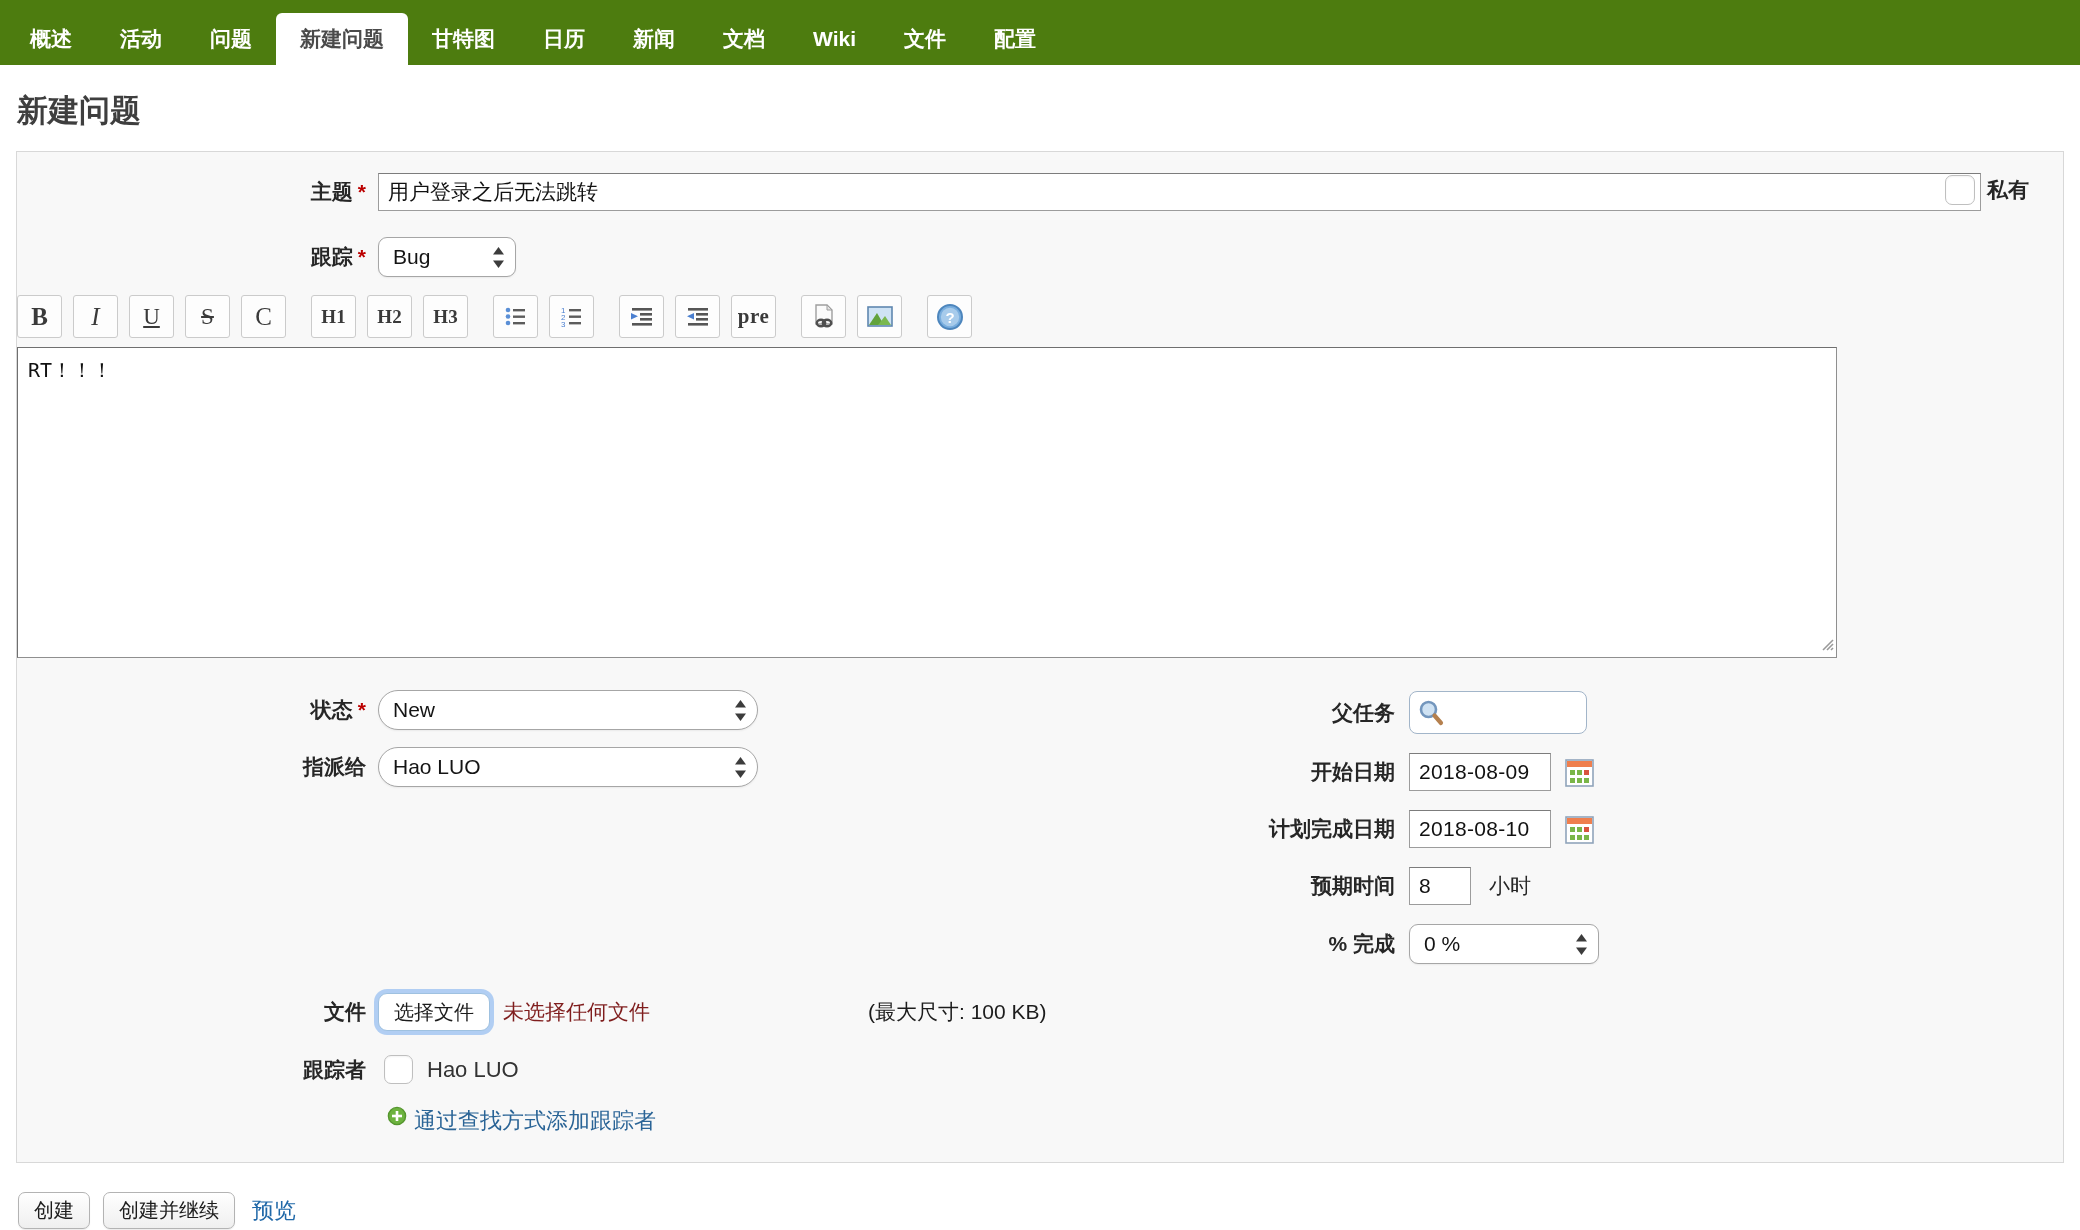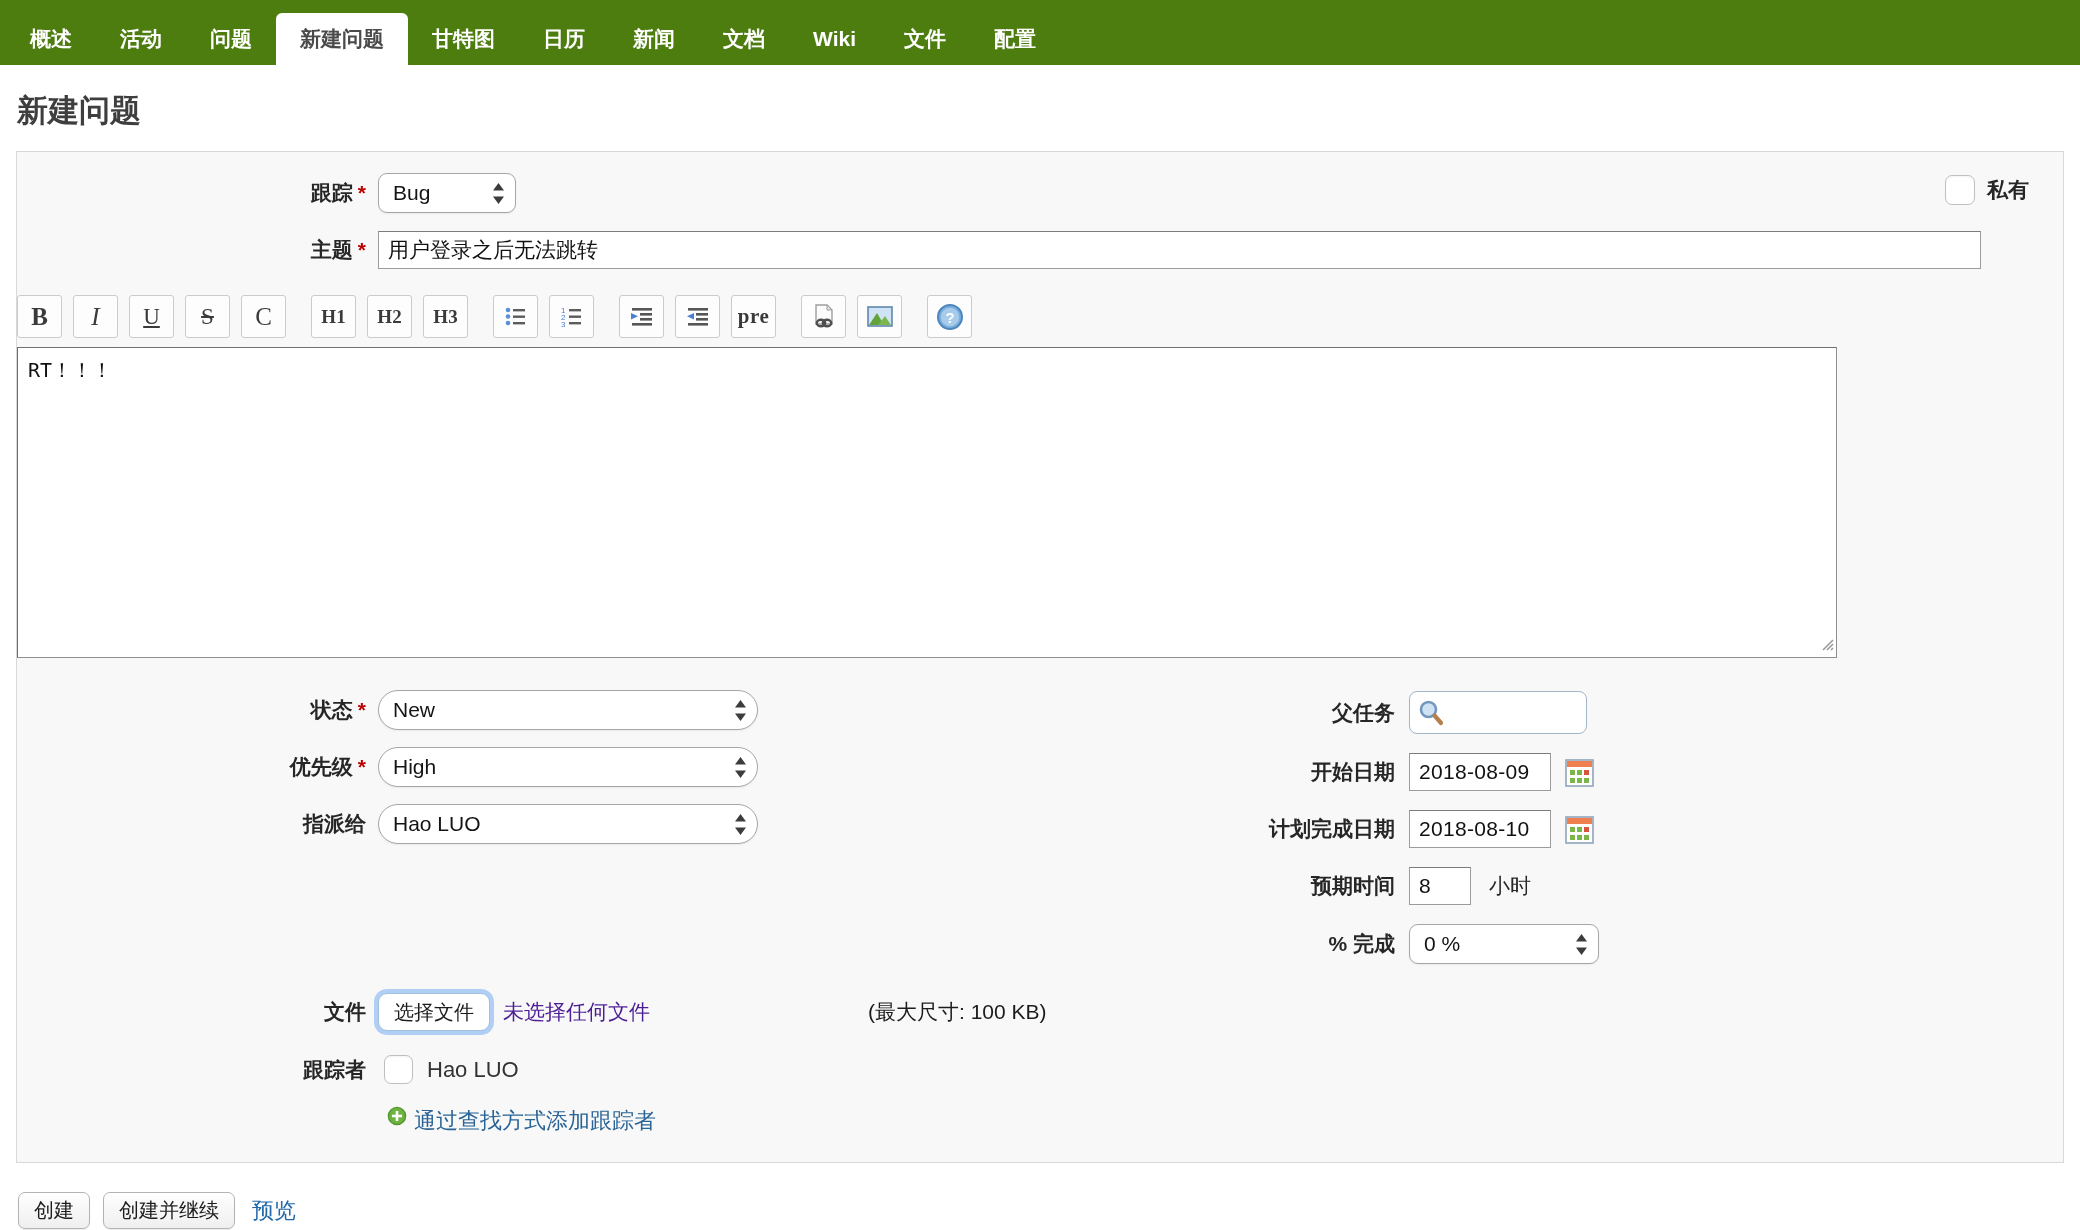--- a/index.html
+++ b/index.html
@@ -126,21 +126,21 @@
   .sel-done { width:190px; }
 
   
   .file-row { margin-top:16px; }
   .choose-btn {
     height:38px; padding:0 15px; font-size:20px; color:#1c1c1c;
     background:#ffffff; border:1px solid #9fc1e0; border-radius:9px;
     box-shadow:0 0 0 4px rgba(92,156,238,.45); cursor:pointer;
     font-family:inherit;
   }
-  .no-file { font-size:21px; color:#4c1d95; margin-left:13px; }
+  .no-file { font-size:21px; color:#7f1d1d; margin-left:13px; }
   .max-size { font-size:21px; color:#1c1c1c; margin-left:218px; }
   .watcher-row { margin-top:24px; }
   .checkbox.small { width:29px; height:29px; margin-left:6px; }
   .watcher-name { font-size:22px; color:#333; margin-left:14px; }
   .addwatcher-row { margin-top:22px; }
   .addwatcher-link {
     display:flex; align-items:flex-start; margin-left:9px; cursor:pointer; text-decoration:none;
   }
   .addwatcher-link .txt { font-size:22px; color:#2a6496; margin-left:7px; }
 
@@ -174,36 +174,36 @@
 
 <h2 class="page-title">新建问题</h2>
 
 <div class="box">
 
   <div class="private-wrap">
     <div class="checkbox"></div>
     <span class="flabel2">私有</span>
   </div>
 
+  <div class="row subject-row">
+    <span class="flabel"><span>主题</span><span class="req">*</span></span>
+    <input id="subject-input" class="tinput" type="text" value="用户登录之后无法跳转" style="">
+  </div>
+
   <div class="row tracker-row">
     <span class="flabel"><span>跟踪</span><span class="req">*</span></span>
     <div class="select" style="width:138px">
       <span>Bug</span>
       <span class="arrows">
         <svg width="11" height="21" viewBox="0 0 11 21">
             <polygon points="5.5,0 11,7.5 0,7.5" fill="#3c3c3c"></polygon>
             <polygon points="0,13.5 11,13.5 5.5,21" fill="#3c3c3c"></polygon>
           </svg>
       </span>
     </div>
-  </div>
-
-  <div class="row subject-row">
-    <span class="flabel"><span>主题</span><span class="req">*</span></span>
-    <input id="subject-input" class="tinput" type="text" value="用户登录之后无法跳转" style="">
   </div>
 
   <div class="row desc-row">
     <div>
       <div class="jstoolbar">
         <div class="tb-btn tb-b">B</div>
         <div class="tb-btn tb-i">I</div>
         <div class="tb-btn tb-u">U</div>
         <div class="tb-btn tb-s">S</div>
         <div class="tb-btn tb-c">C</div>
@@ -298,32 +298,20 @@
           <span>New</span>
           <span class="arrows">
               <svg width="11" height="21" viewBox="0 0 11 21">
                 <polygon points="5.5,0 11,7.5 0,7.5" fill="#3c3c3c"></polygon>
                 <polygon points="0,13.5 11,13.5 5.5,21" fill="#3c3c3c"></polygon>
               </svg>
             </span>
         </div>
       </div>
       <div class="row">
-        <span class="flabel"><span>优先级</span><span class="req">*</span></span>
-        <div class="select sel-mid">
-          <span>High</span>
-          <span class="arrows">
-              <svg width="11" height="21" viewBox="0 0 11 21">
-                <polygon points="5.5,0 11,7.5 0,7.5" fill="#3c3c3c"></polygon>
-                <polygon points="0,13.5 11,13.5 5.5,21" fill="#3c3c3c"></polygon>
-              </svg>
-            </span>
-        </div>
-      </div>
-      <div class="row">
         <span class="flabel">指派给</span>
         <div class="select sel-mid">
           <span>Hao LUO</span>
           <span class="arrows">
               <svg width="11" height="21" viewBox="0 0 11 21">
                 <polygon points="5.5,0 11,7.5 0,7.5" fill="#3c3c3c"></polygon>
                 <polygon points="0,13.5 11,13.5 5.5,21" fill="#3c3c3c"></polygon>
               </svg>
             </span>
         </div>

